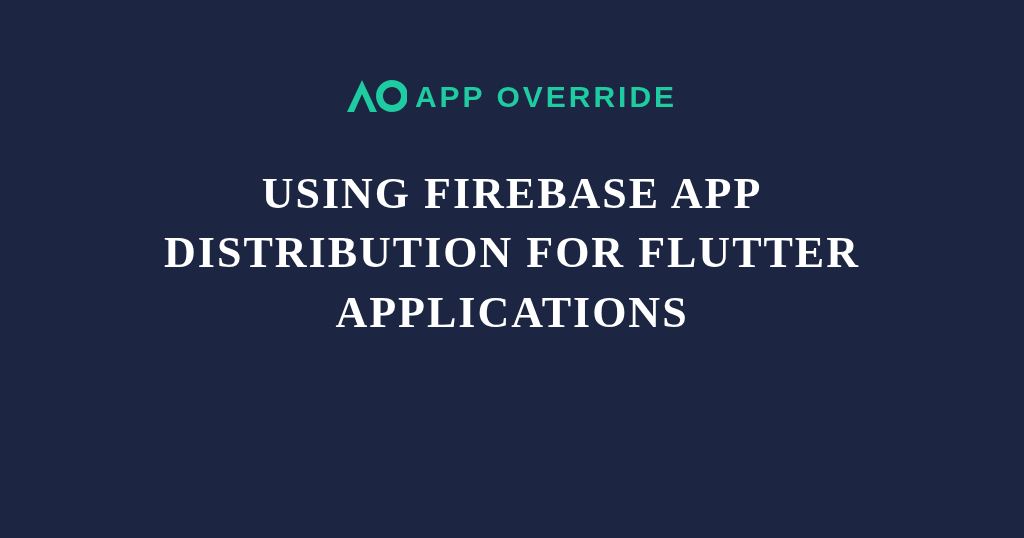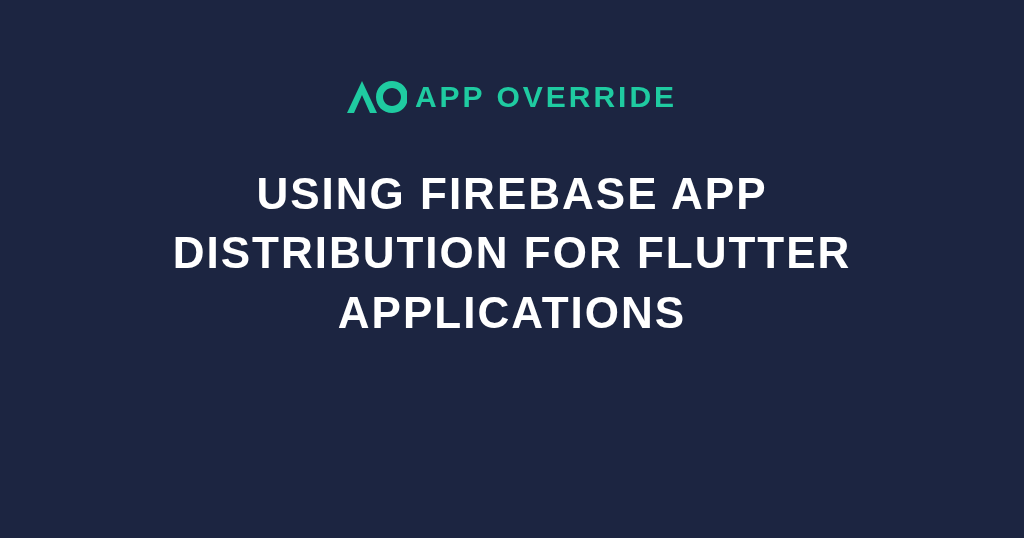--- a/index.html
+++ b/index.html
@@ -13,21 +13,21 @@
       background-color: #1c2541;
       display: flex;
       flex-direction: column;
       align-items: center;
       padding-top: 80px;
       font-family: Arial, Helvetica, sans-serif;
       overflow: hidden;
     }
     .logo-container {
       display: flex;
-      align-items: center;
+      align-items: flex-start;
       gap: 8px;
       margin-bottom: 50px;
     }
     .logo-mark {
       display: flex;
       align-items: flex-end;
       height: 32px;
     }
     .logo-mark svg {
       height: 32px;
@@ -42,21 +42,21 @@
     }
     .headline {
       color: #ffffff;
       font-weight: 900;
       font-size: 44px;
       text-align: center;
       letter-spacing: 2px;
       line-height: 1.35;
       max-width: 800px;
       text-transform: uppercase;
-      font-family: Liberation Sans, sans-serif;
+      font-family: Liberation Serif, serif;
     }
   </style>
 </head>
 <body>
 
 <div class="logo-container">
   <span class="logo-mark">
     <svg viewBox="0 0 60 32" xmlns="http://www.w3.org/2000/svg">
       <g fill="#1fcba1">
         <path d="M 15 0 L 0 32 L 7 32 L 15 14 L 23 32 L 30 32 L 15 0 Z"></path>

